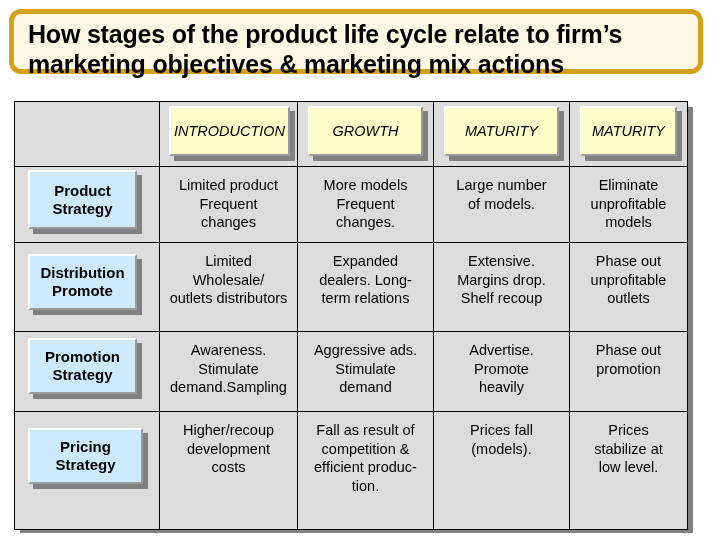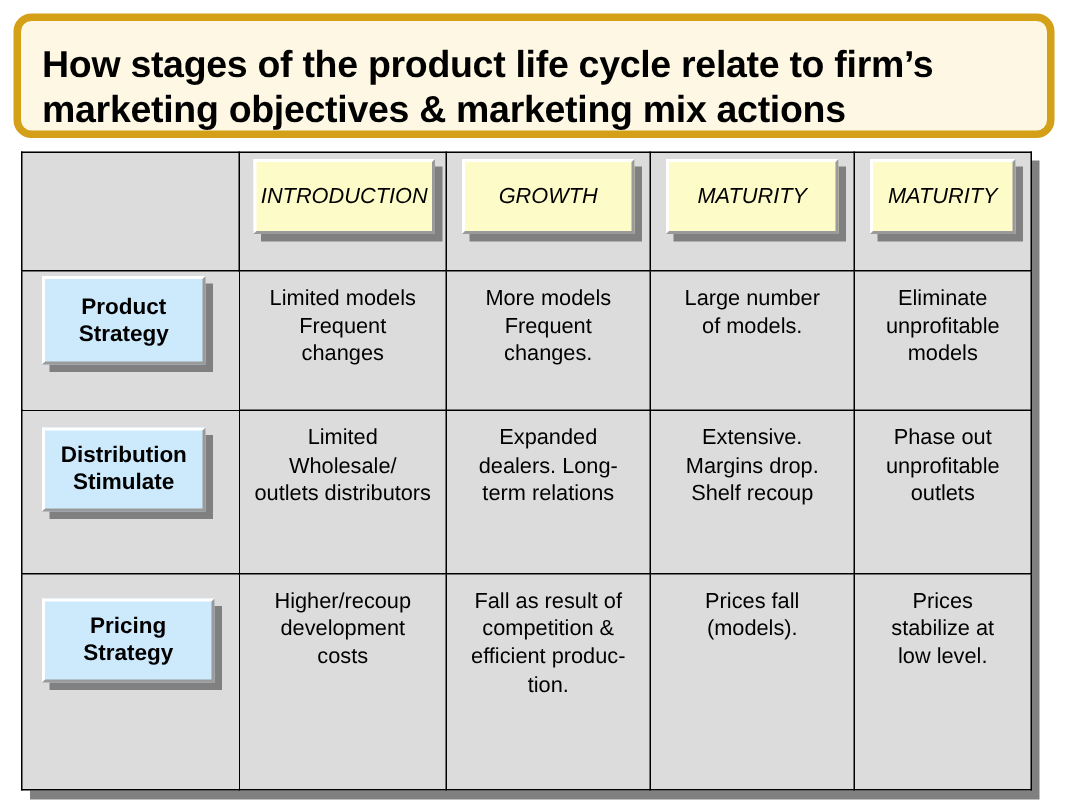--- a/index.html
+++ b/index.html
@@ -14,21 +14,21 @@
     font-family: "Liberation Sans", sans-serif;
     position: relative;
   }
 
   
   #title-banner {
     position: absolute;
     left: 9px;
     top: 9px;
     width: 694px;
-    height: 83px;
+    height: 65px;
     box-sizing: border-box;
     background: #fdf7e3;
     border: 5px solid #d4a017;
     border-radius: 12px;
     display: flex;
     align-items: center;
     justify-content: flex-start;
     padding: 16px 12px 0 14px;
   }
   #title-text {
@@ -180,21 +180,21 @@
           <div class="box3d stage-box">MATURITY</div>
         </td>
       </tr>
 
       <tr class="r-product">
         <td class="rowlabel-cellpad">
           <div class="box3d rowlabel-box rl-product">Product
 Strategy</div>
         </td>
         <td>
-          <div class="cell-text">Limited models
+          <div class="cell-text">Limited product
 Frequent
 changes</div>
         </td>
         <td>
           <div class="cell-text">More models
 Frequent
 changes.</div>
         </td>
         <td>
           <div class="cell-text">Large number
@@ -203,21 +203,21 @@
         <td>
           <div class="cell-text">Eliminate
 unprofitable
 models</div>
         </td>
       </tr>
 
       <tr class="r-distrib">
         <td class="rowlabel-cellpad">
           <div class="box3d rowlabel-box rl-distrib">Distribution
-Stimulate</div>
+Promote</div>
         </td>
         <td>
           <div class="cell-text">Limited
 Wholesale/
 outlets distributors</div>
         </td>
         <td>
           <div class="cell-text">Expanded
 dealers. Long-
 term relations</div>
@@ -227,20 +227,45 @@
 Margins drop.
 Shelf recoup</div>
         </td>
         <td>
           <div class="cell-text">Phase out
 unprofitable
 outlets</div>
         </td>
       </tr>
 
+      <tr class="r-promo">
+        <td class="rowlabel-cellpad">
+          <div class="box3d rowlabel-box rl-promo">Promotion
+Strategy</div>
+        </td>
+        <td>
+          <div class="cell-text">Awareness.
+Stimulate
+demand.Sampling</div>
+        </td>
+        <td>
+          <div class="cell-text">Aggressive ads.
+Stimulate
+demand</div>
+        </td>
+        <td>
+          <div class="cell-text">Advertise.
+Promote
+heavily</div>
+        </td>
+        <td>
+          <div class="cell-text">Phase out
+promotion</div>
+        </td>
+      </tr>
 
       <tr class="r-pricing">
         <td class="rowlabel-cellpad">
           <div class="box3d rowlabel-box rl-pricing">Pricing
 Strategy</div>
         </td>
         <td>
           <div class="cell-text">Higher/recoup
 development
 costs</div>

